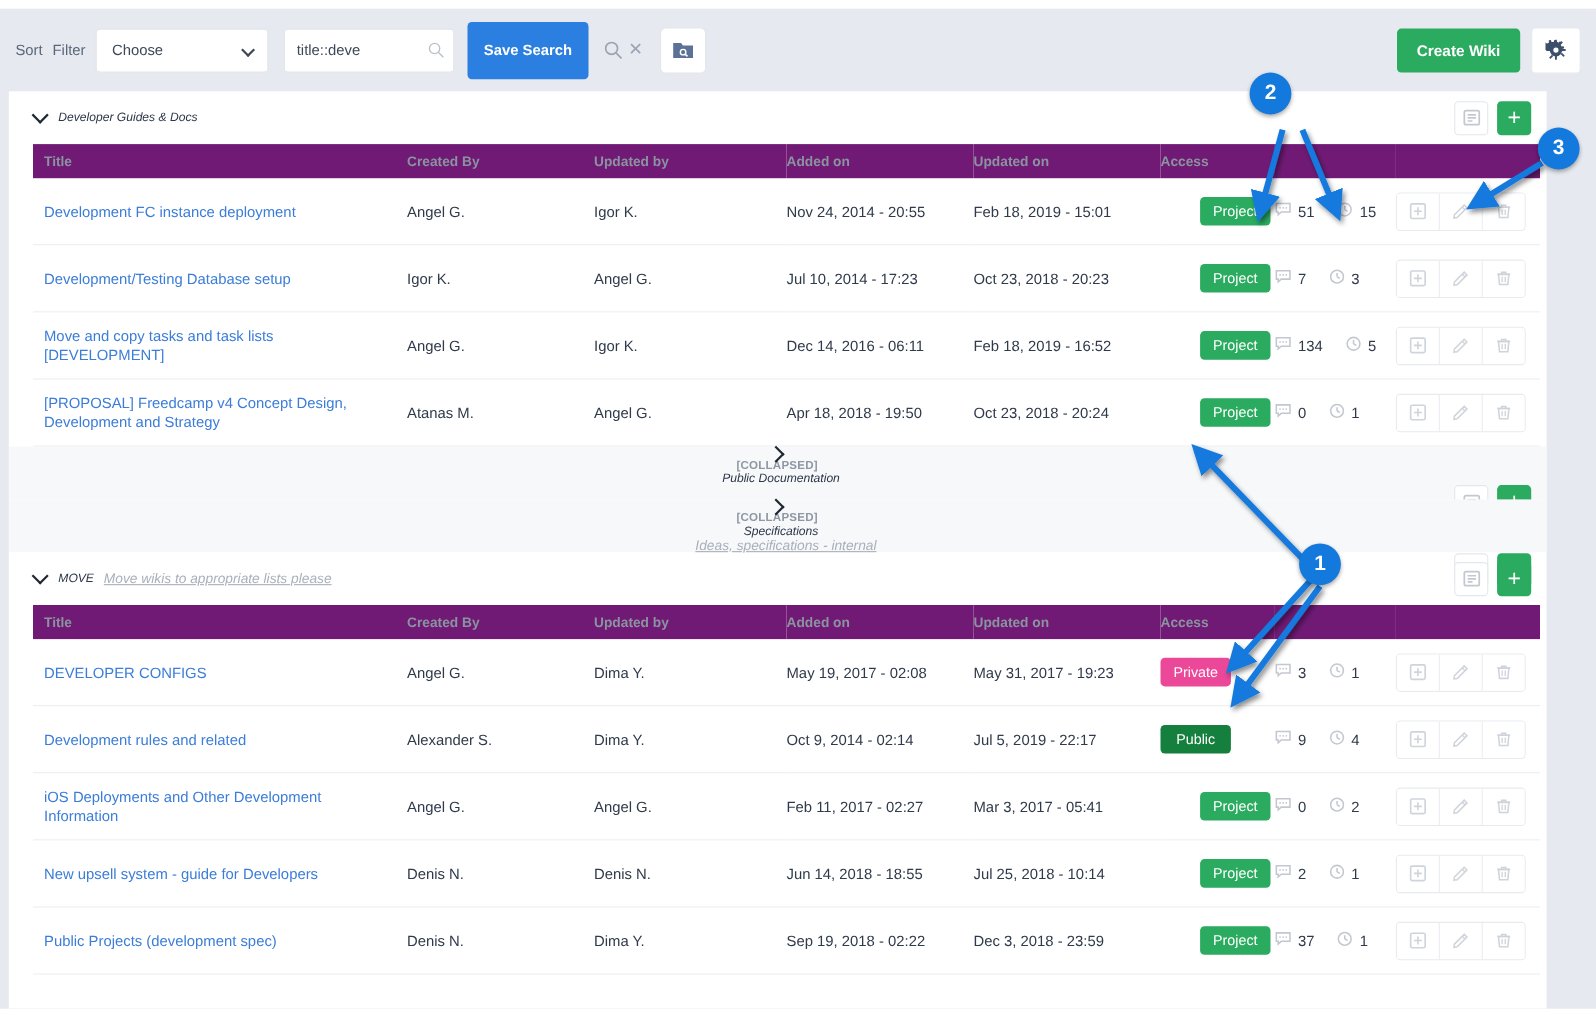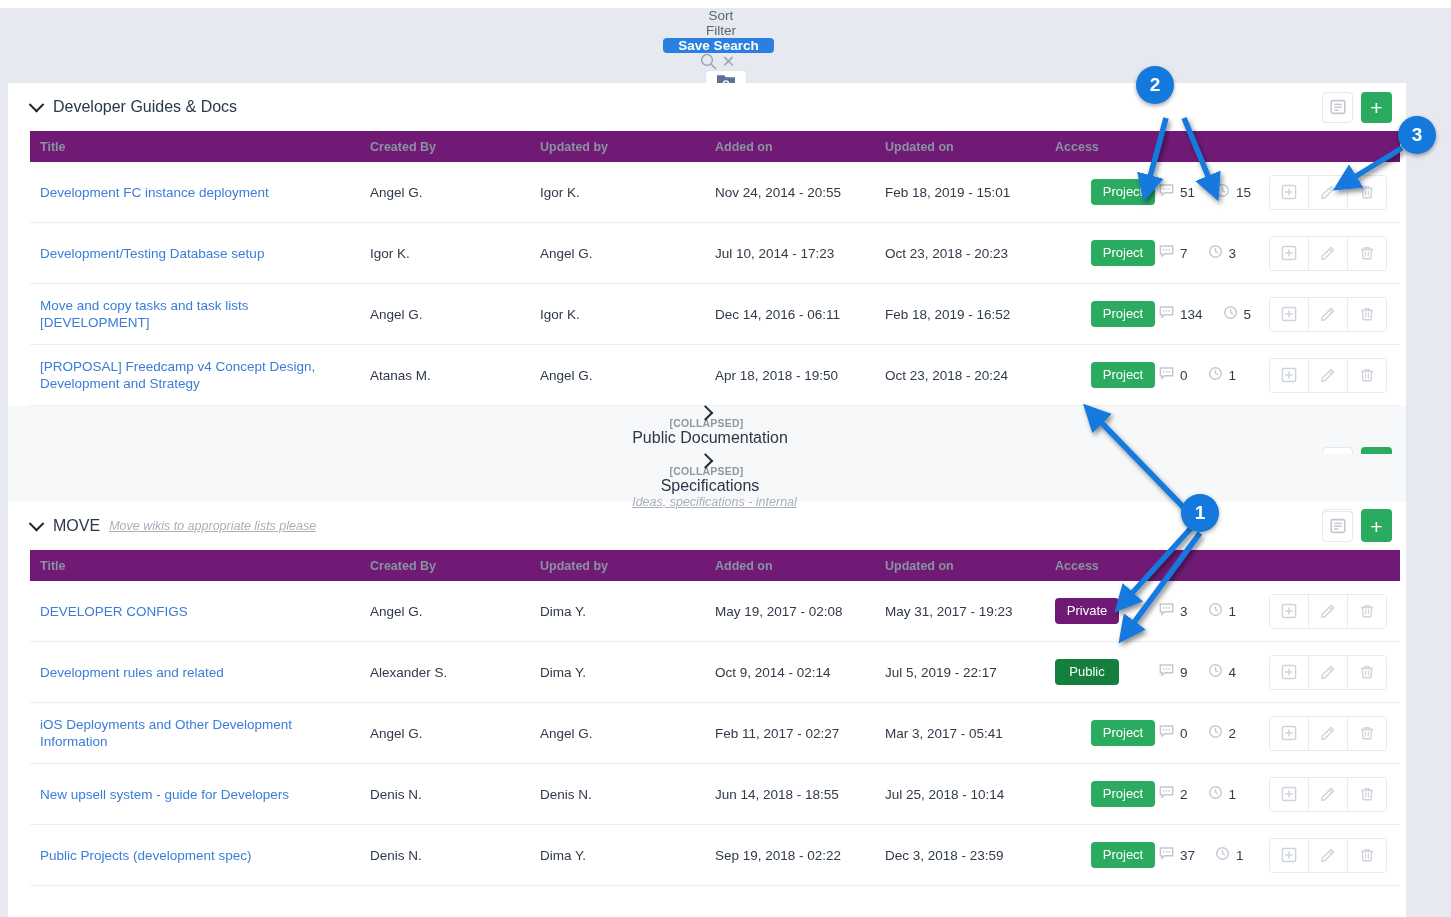--- a/index.html
+++ b/index.html
@@ -27,21 +27,20 @@
   .toolbar {
     position: absolute;
     left: 0; top: 8px;
     width: 1451px;
     height: 75px;
     background: #e6e9ef;
     display: flex;
     align-items: center;
     padding: 0 14px;
     box-sizing: border-box;
-    flex-direction: column;
   }
   .tb-label {
     font-size: 13.5px;
     color: #5a6779;
     margin-right: 9px;
     white-space: nowrap;
   }
   .select-box {
     height: 40px;
     background: #fff;
@@ -199,24 +198,25 @@
   .chev.right { transform: rotate(-45deg) translate(-1px,1px); }
   .gh-collapsed-tag {
     font-size: 10.5px;
     font-weight: bold;
     color: #8e97a4;
     letter-spacing: .2px;
     margin-right: 7px;
     white-space: nowrap;
   }
   .gh-title {
-    font-size: 16px;
+    font-size: 11px;
     color: #2b3648;
     font-weight: normal;
     white-space: nowrap;
+    font-style: italic;
   }
   .gh-desc {
     font-size: 12.5px;
     color: #a9b0bb;
     font-style: italic;
     margin-left: 9px;
     white-space: nowrap;
     text-decoration: underline;
   }
   .gh-actions {
@@ -296,21 +296,21 @@
     display: inline-block;
     border-radius: 4px;
     color: #fff;
     font-size: 13px;
     padding: 6px 11px;
     line-height: 14px;
     min-width: 42px;
     text-align: center;
   }
   .badge.project { background: #2aab5f; margin-left: 36px; }
-  .badge.private { background: #701a75; }
+  .badge.private { background: #ec4899; }
   .badge.public  { background: #15803d; }
 
   .stats {
     display: flex;
     align-items: center;
     gap: 6px;
     color: #2f3a4a;
     font-size: 13.5px;
   }
   .stats .gap { width: 8px; }
@@ -359,21 +359,32 @@
 <body>
 
 <div class="top-sliver"></div>
 
 <div class="toolbar">
   <span class="tb-label">Sort</span>
 
 
   <span class="tb-label">Filter</span>
 
-
+  <div class="select-box select-filter">
+    <span class="sel-text">Choose</span>
+    <span class="caret"></span>
+  </div>
+
+  <div class="search-field">
+    <input type="text" value="title::deve" style="">
+    <svg class="mini-search-icon" viewBox="0 0 16 16">
+      <circle cx="6.5" cy="6.5" r="5" fill="none" stroke="#b9c0cb" stroke-width="1.3"></circle>
+      <line x1="10.3" y1="10.3" x2="15" y2="15" stroke="#b9c0cb" stroke-width="1.3"></line>
+    </svg>
+  </div>
 
   <button class="btn-save">Save Search</button>
 
   <div class="clear-search">
     <svg width="17" height="17" viewBox="0 0 17 17">
       <circle cx="7" cy="7" r="5.4" fill="none" stroke="#9aa4b2" stroke-width="1.5"></circle>
       <line x1="11" y1="11" x2="16" y2="16" stroke="#9aa4b2" stroke-width="1.5"></line>
     </svg>
     <span class="x-glyph">✕</span>
   </div>

